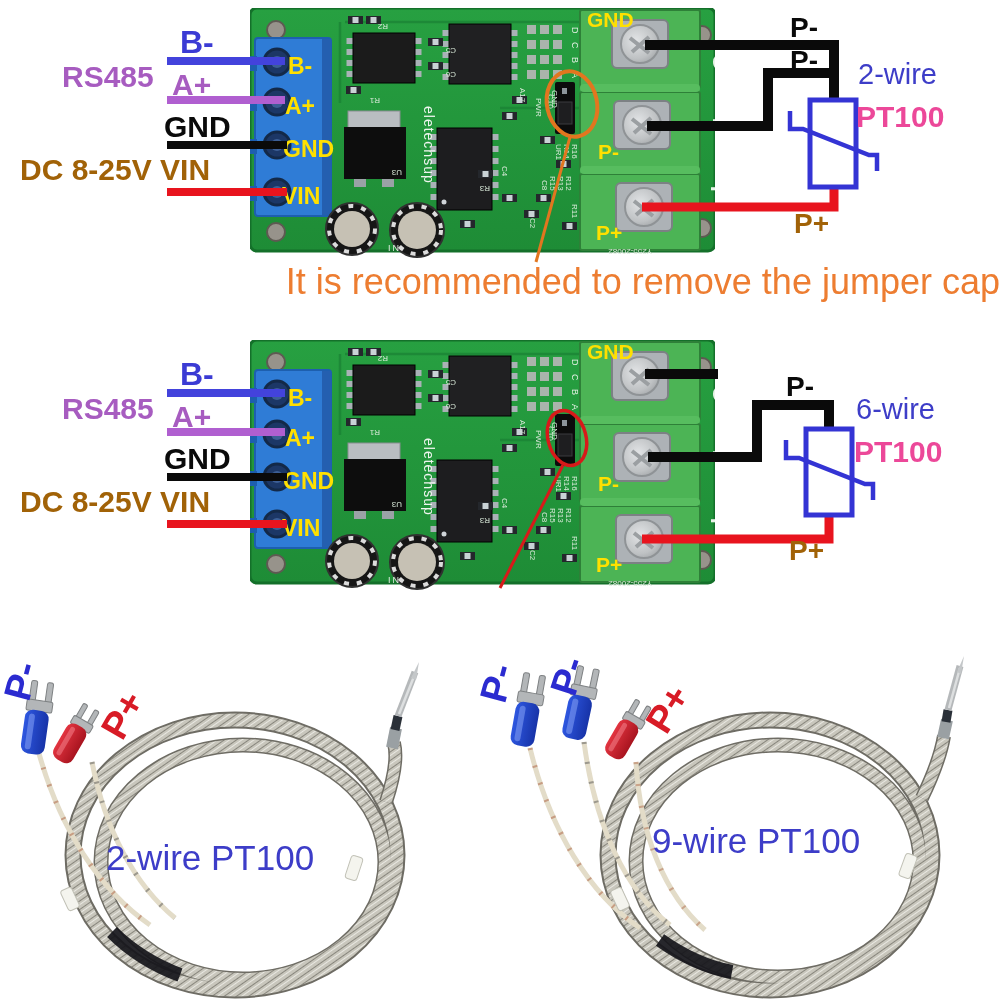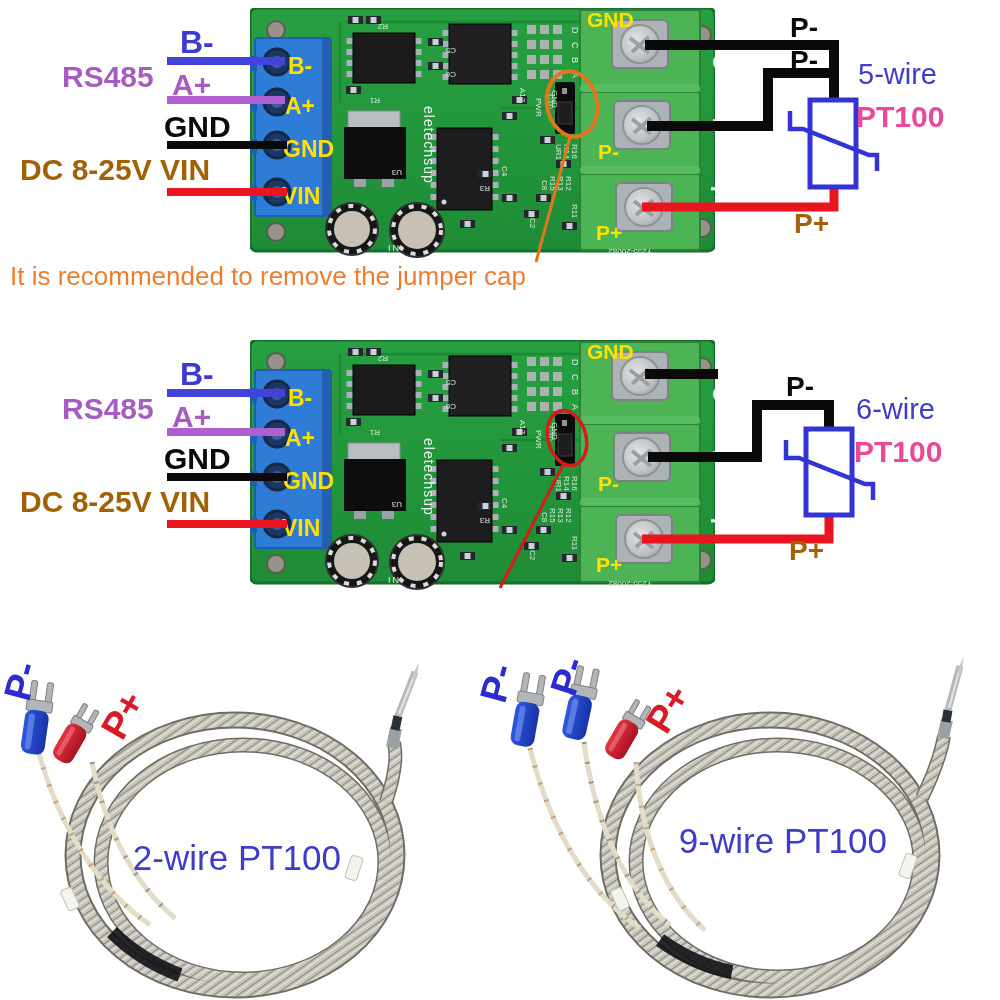--- a/index.html
+++ b/index.html
@@ -8,24 +8,24 @@
   .diag{position:absolute;left:0;width:1000px;height:320px;}
   .photos{position:absolute;left:0;top:640px;width:1000px;height:360px;}
   svg{position:absolute;overflow:visible;}
   .lbl{position:absolute;font-weight:bold;white-space:nowrap;line-height:1;}
   .lbl.blue{color:#3b3bd4;}
   .lbl.purple{color:#a75cc0;}
   .lbl.black{color:#0a0a0a;}
   .lbl.red{color:#a16207;}
   .lbl.rtdblue{color:#ec4899;}
   .wiretype{position:absolute;font-weight:normal;color:#3d3dc8;white-space:nowrap;line-height:1;}
-  .caption{position:absolute;left:0;right:0;text-align:left;font-size:26px;line-height:1.1;margin-left:10px;}
+  .caption{position:absolute;left:0;right:0;text-align:right;font-size:36px;line-height:1.1;}
   .cap-orange{color:#ED7D31;}
   .cap-red{color:#e02030;}
-  .ptitle{position:absolute;color:#3d3dc8;font-size:35px;text-align:right;line-height:1;}
+  .ptitle{position:absolute;color:#3d3dc8;font-size:35px;text-align:left;line-height:1;}
   .rot{transform-origin:center;}
   
   text{font-family:"Liberation Sans",sans-serif;}
   .term{font-weight:bold;font-size:23px;fill:#ffe000;}
   .gterm{font-weight:bold;font-size:21px;fill:#ffe000;}
   .silk{font-size:8px;fill:#d9e9d9;}
   .silk9{font-size:9px;fill:#e2eee2;letter-spacing:2px;}
   .side{font-weight:bold;font-size:20px;fill:#eaf4ea;}
   .brand{font-size:14px;fill:#eef5ee;letter-spacing:1px;}
 </style>
@@ -251,21 +251,21 @@
       <path d="M570,137 L536,262" stroke="#e2761f" stroke-width="3"></path>
     </g>
   </svg>
   <div class="lbl blue" style="left:180px;top:26px;font-size:32px">B-</div>
   <div class="lbl purple" style="left:62px;top:62px;font-size:30px">RS485</div>
   <div class="lbl purple" style="left:172px;top:70px;font-size:30px">A+</div>
   <div class="lbl black" style="left:164px;top:112px;font-size:30px">GND</div>
   <div class="lbl red" style="left:20px;top:155px;font-size:30px">DC 8-25V VIN</div>
   <div class="lbl black" style="left:790px;top:14px;font-size:28px">P-</div>
   <div class="lbl black" style="left:790px;top:47px;font-size:28px">P-</div>
-  <div class="wiretype" style="left:858px;top:60px;font-size:29px">5-wire</div>
+  <div class="wiretype" style="left:858px;top:60px;font-size:29px">2-wire</div>
   <div class="lbl rtdblue" style="left:856px;top:102px;font-size:30px">PT100</div>
   <div class="lbl red" style="left:794px;top:210px;font-size:28px">P+</div>
   <div class="caption cap-orange" style="top:262px">It is recommended to remove the jumper cap</div>
 </section>
 
 <section class="diag" style="top:331px">
   <svg width="465" height="252" style="left:250px;top:9px">
     <use href="#pcb" xlink:href="#pcb"></use>
   </svg>
   <svg width="1000" height="320" style="left:0;top:0">

